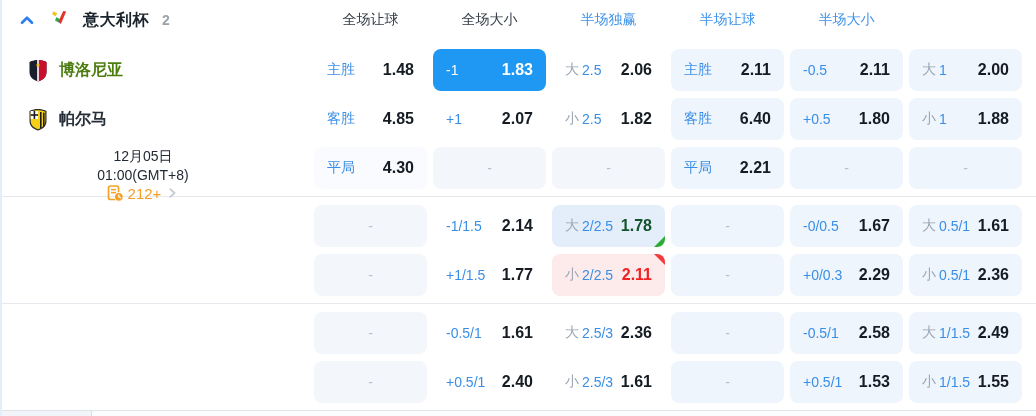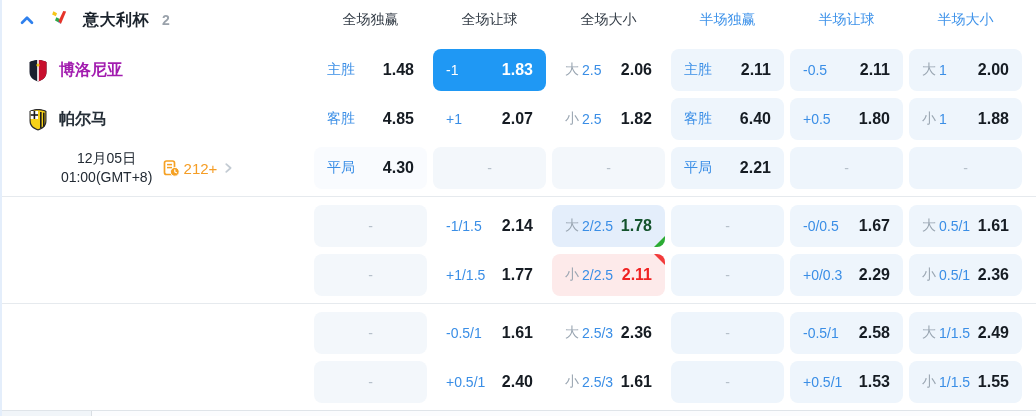--- a/index.html
+++ b/index.html
@@ -20,22 +20,22 @@
   .match-count{ font-size:14px; color:#9aa2ab; font-weight:bold; }
   .colhead{ text-align:center; font-size:14px; color:#343d47; }
   .colhead.blue{ color:#3f93ea; }
   
   .body{ padding-top:9px; }
   .body .grid-row{ height:42px; margin-bottom:7px; }
   .divider{ height:1px; background:#e6eaee; margin-bottom:8px; }
   .left{ display:flex; align-items:center; }
   .team{ padding-left:26px; gap:11px; }
   .tname{ font-size:16px; font-weight:600; color:#262f38; }
-  .tname.home{ color:#a21caf; }
-  .info{ justify-content:center; padding-left:4px; padding-right:28px; }
+  .tname.home{ color:#4d7c0f; }
+  .info{ justify-content:center; padding-left:4px; padding-right:28px;flex-direction:column; }
   .dt{ width:112px; text-align:center; font-size:14px; color:#222a33; line-height:1.35; font-weight:500; }
   .more{ display:flex; align-items:center; gap:4px; cursor:pointer; }
   .more .cnt{ font-size:15px; color:#f59d25; }
   
   .cell{
     height:42px; border-radius:8px; display:flex; align-items:center;
     padding:0 13px; position:relative; overflow:hidden; background:#fff; cursor:pointer;
   }
   .cell .pre{ font-size:14px; color:#9aa6b2; margin-right:3px; }
   .cell .lab{ font-size:14px; color:#3a8ee6; }
@@ -80,21 +80,20 @@
         <svg width="21" height="22" viewBox="0 0 24 24">
           <path d="M5 2 L9.2 4.2 L7.8 7.8 L3.6 5.6 Z" fill="#f5c518"></path>
           <path d="M8.3 8.8 L12.4 10.9 L11 14.8 L6.9 12.7 Z" fill="#2faa4a"></path>
           <path d="M19.6 2.2 L13.6 16.6 L10.8 13.4 L16.3 1.6 Z" fill="#e63329"></path>
           <path d="M13.6 16.6 L11 14.8 L10.8 13.4 Z" fill="#1f5fd0"></path>
         </svg>
       </span>
       <span class="league-title">意大利杯</span>
       <span class="match-count">2</span>
     </div>
-    <div class="colhead">全场独赢</div>
     <div class="colhead">全场让球</div>
     <div class="colhead">全场大小</div>
     <div class="colhead blue">半场独赢</div>
     <div class="colhead blue">半场让球</div>
     <div class="colhead blue">半场大小</div>
   </div>
 
   <div class="body">
 
     <div class="grid-row">

